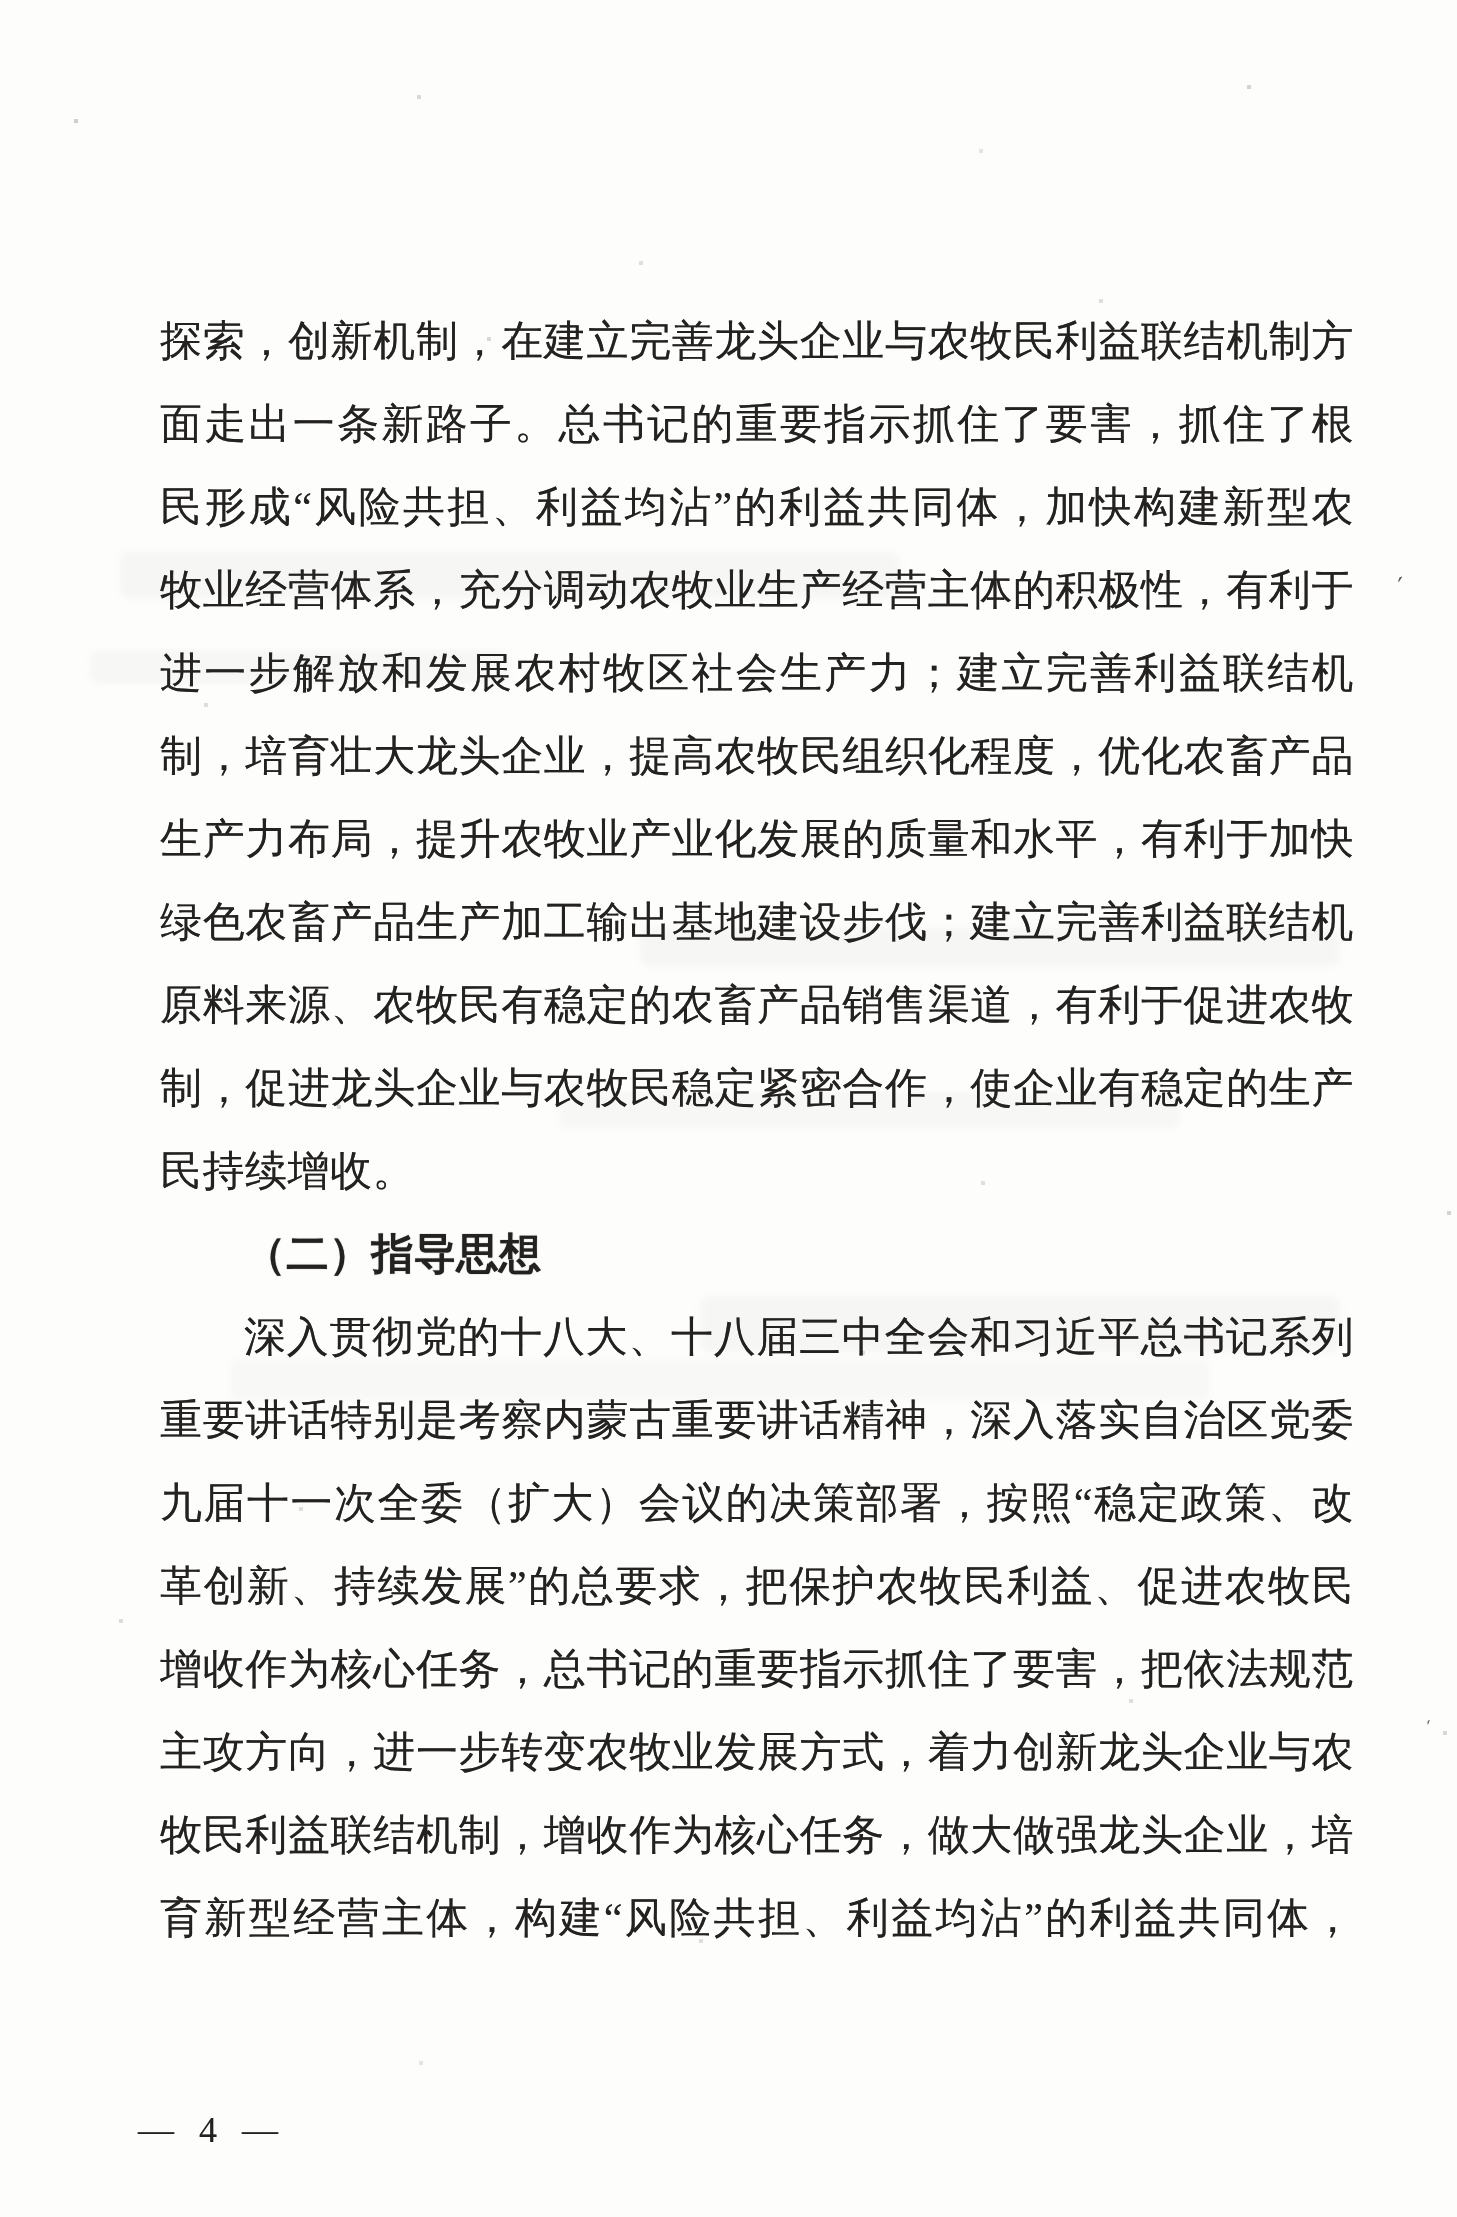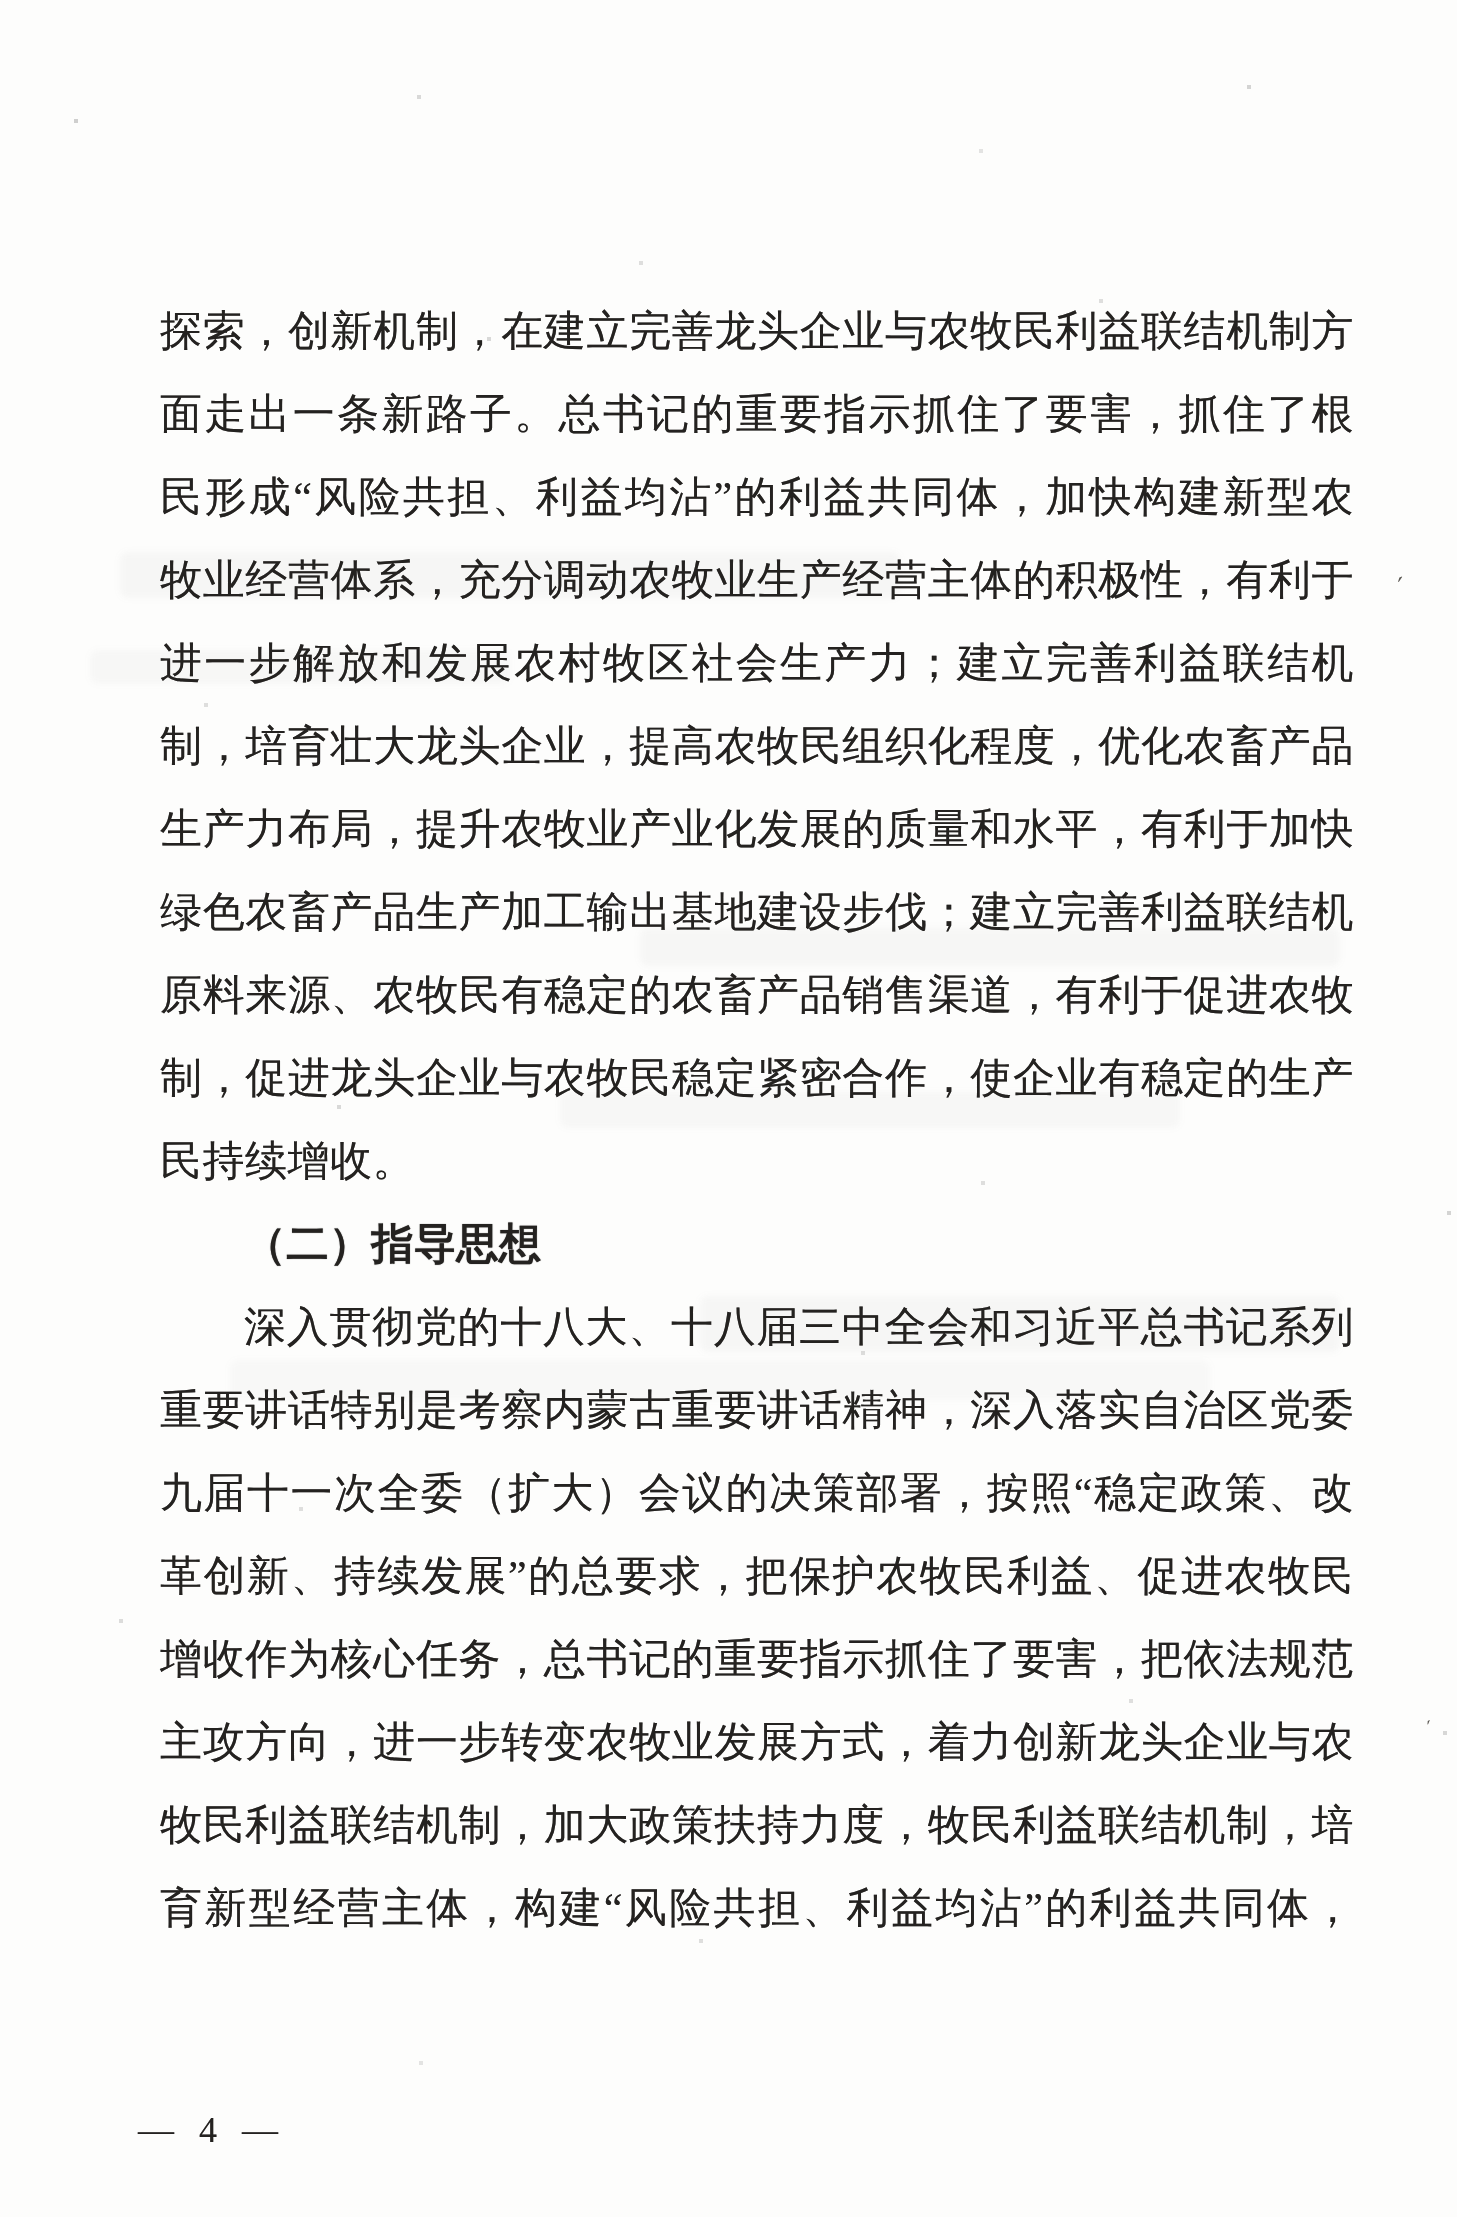--- a/index.html
+++ b/index.html
@@ -14,21 +14,21 @@
   }
   .page{
     position:relative;
     width:1457px;height:2217px;
     background:var(--paper);
     font-family:"Liberation Serif","DejaVu Serif",serif;
     color:var(--ink);
   }
   .text-block{
     position:absolute;
-    left:160px;top:290px;
+    left:160px;top:300px;
     width:1194px;
   }
   .line{
     height:83px;
     line-height:83px;
     font-size:42px;
     letter-spacing:0.5px;
     text-align:justify;
     text-align-last:justify;
     white-space:normal;
@@ -131,19 +131,19 @@
     <div class="line">原料来源、农牧民有稳定的农畜产品销售渠道，有利于促进农牧</div>
     <div class="line">制，促进龙头企业与农牧民稳定紧密合作，使企业有稳定的生产</div>
     <div class="line short">民持续增收。</div>
     <div class="line heading">（二）指导思想</div>
     <div class="line indent">深入贯彻党的十八大、十八届三中全会和习近平总书记系列</div>
     <div class="line">重要讲话特别是考察内蒙古重要讲话精神，深入落实自治区党委</div>
     <div class="line">九届十一次全委（扩大）会议的决策部署，按照“稳定政策、改</div>
     <div class="line">革创新、持续发展”的总要求，把保护农牧民利益、促进农牧民</div>
     <div class="line">增收作为核心任务，总书记的重要指示抓住了要害，把依法规范</div>
     <div class="line">主攻方向，进一步转变农牧业发展方式，着力创新龙头企业与农</div>
-    <div class="line">牧民利益联结机制，加大政策扶持力度，牧民利益联结机制，培</div>
+    <div class="line">牧民利益联结机制，增收作为核心任务，做大做强龙头企业，培</div>
     <div class="line">育新型经营主体，构建“风险共担、利益均沾”的利益共同体，</div>
   </div>
 
   <div class="footer-page-number">— 4 —</div>
 
 </div>
 
 </body></html>

